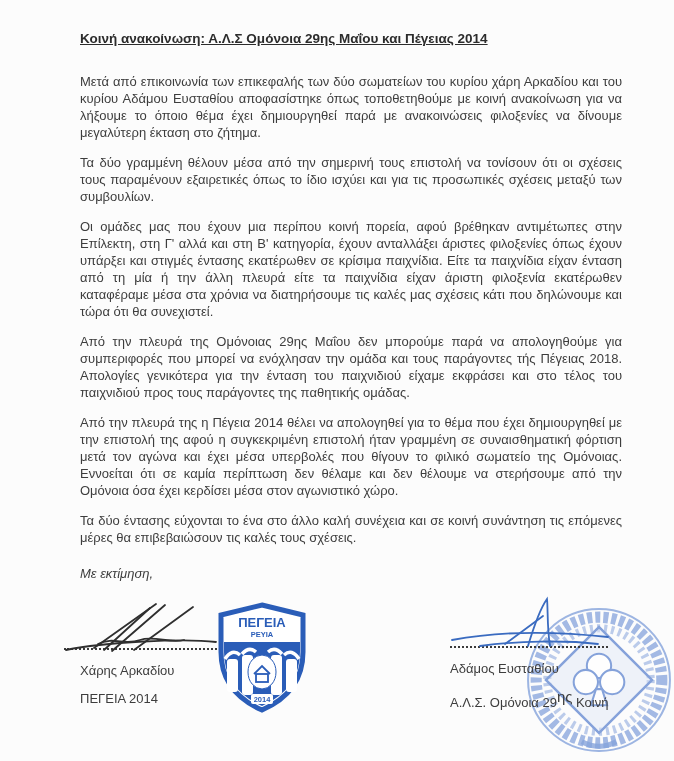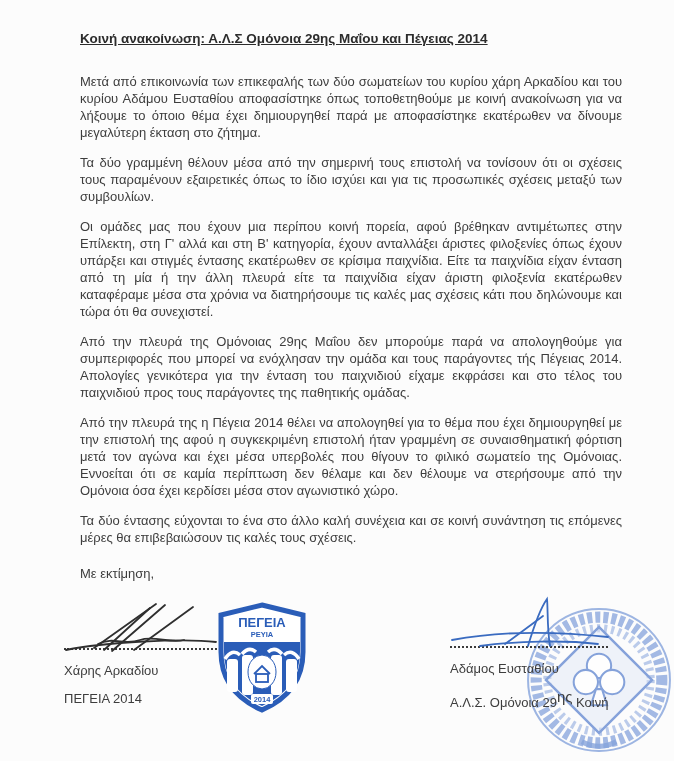--- a/index.html
+++ b/index.html
@@ -23,55 +23,56 @@
     color:#2c2c2c;
     text-decoration:underline;
     margin:4px 0 26px 0;
   }
   .para{
     text-align:justify;
     margin:0 0 13px 0;
   }
   .closing{
     margin-top:19px;
+    font-style:italic;
   }
   .signatures{
     position:relative;
     height:205px;
     margin-top:14px;
   }
   .sig-block{position:absolute;}
   .sig-left{left:-16px;top:2px;width:195px;}
   .sig-right{left:370px;top:0;width:245px;z-index:2;}
   .sig-mark{display:block;}
   .dotline{
     border-bottom:2px dotted #3b3b3b;
     height:0;margin-top:-6px;
   }
   .dotline.left{width:172px;}
   .dotline.right{width:158px;}
   .sig-name{margin-top:12px;color:#3d3d3d;}
-  .sig-left .sig-name{}
+  .sig-left .sig-name{margin-left:16px;}
   .sig-club{margin-top:11px;color:#3d3d3d;}
-  .sig-left .sig-club{margin-left:0;}
+  .sig-left .sig-club{margin-left:16px;}
   .sig-club sup{font-size:15px;}
   .crest{position:absolute;left:132px;top:6px;}
   .stamp{position:absolute;left:443px;top:8px;z-index:1;opacity:0.92;}
 </style>
 </head>
 <body>
 
 <div class="page">
 
   <div class="doc-title">Κοινή ανακοίνωση: Α.Λ.Σ Ομόνοια 29ης Μαΐου και Πέγειας 2014</div>
 
-  <p class="para">Μετά από επικοινωνία των επικεφαλής των δύο σωματείων του κυρίου χάρη Αρκαδίου και του κυρίου Αδάμου Ευσταθίου αποφασίστηκε όπως τοποθετηθούμε με κοινή ανακοίνωση για να λήξουμε το όποιο θέμα έχει δημιουργηθεί παρά με αποφασίστηκε εκατέρωθεν να δίνουμε μεγαλύτερη έκταση στο ζήτημα.</p>
+  <p class="para">Μετά από επικοινωνία των επικεφαλής των δύο σωματείων του κυρίου χάρη Αρκαδίου και του κυρίου Αδάμου Ευσταθίου αποφασίστηκε όπως τοποθετηθούμε με κοινή ανακοίνωση για να λήξουμε το όποιο θέμα έχει δημιουργηθεί παρά με ανακοινώσεις φιλοξενίες να δίνουμε μεγαλύτερη έκταση στο ζήτημα.</p>
   <p class="para">Τα δύο γραμμένη θέλουν μέσα από την σημερινή τους επιστολή να τονίσουν ότι οι σχέσεις τους παραμένουν εξαιρετικές όπως το ίδιο ισχύει και για τις προσωπικές σχέσεις μεταξύ των συμβουλίων.</p>
   <p class="para">Οι ομάδες μας που έχουν μια περίπου κοινή πορεία, αφού βρέθηκαν αντιμέτωπες στην Επίλεκτη, στη Γ' αλλά και στη Β' κατηγορία, έχουν ανταλλάξει άριστες φιλοξενίες όπως έχουν υπάρξει και στιγμές έντασης εκατέρωθεν σε κρίσιμα παιχνίδια. Είτε τα παιχνίδια είχαν ένταση από τη μία ή την άλλη πλευρά είτε τα παιχνίδια είχαν άριστη φιλοξενία εκατέρωθεν καταφέραμε μέσα στα χρόνια να διατηρήσουμε τις καλές μας σχέσεις κάτι που δηλώνουμε και τώρα ότι θα συνεχιστεί.</p>
-  <p class="para">Από την πλευρά της Ομόνοιας 29ης Μαΐου δεν μπορούμε παρά να απολογηθούμε για συμπεριφορές που μπορεί να ενόχλησαν την ομάδα και τους παράγοντες τής Πέγειας 2014. Απολογίες γενικότερα για την ένταση του παιχνιδιού είχαμε εκφράσει και στο τέλος του παιχνιδιού προς τους παράγοντες της παθητικής ομάδας.</p>
+  <p class="para">Από την πλευρά της Ομόνοιας 29ης Μαΐου δεν μπορούμε παρά να απολογηθούμε για συμπεριφορές που μπορεί να ενόχλησαν την ομάδα και τους παράγοντες τής Πέγειας 2018. Απολογίες γενικότερα για την ένταση του παιχνιδιού είχαμε εκφράσει και στο τέλος του παιχνιδιού προς τους παράγοντες της παθητικής ομάδας.</p>
   <p class="para">Από την πλευρά της η Πέγεια 2014 θέλει να απολογηθεί για το θέμα που έχει δημιουργηθεί με την επιστολή της αφού η συγκεκριμένη επιστολή ήταν γραμμένη σε συναισθηματική φόρτιση μετά τον αγώνα και έχει μέσα υπερβολές που θίγουν το φιλικό σωματείο της Ομόνοιας. Εννοείται ότι σε καμία περίπτωση δεν θέλαμε και δεν θέλουμε να στερήσουμε από την Ομόνοια όσα έχει κερδίσει μέσα στον αγωνιστικό χώρο.</p>
   <p class="para">Τα δύο έντασης εύχονται το ένα στο άλλο καλή συνέχεια και σε κοινή συνάντηση τις επόμενες μέρες θα επιβεβαιώσουν τις καλές τους σχέσεις.</p>
 
   <p class="para closing">Με εκτίμηση,</p>
 
   <div class="signatures">
 
     <div class="sig-block sig-left">
       <svg class="sig-mark" width="175" height="56" viewBox="0 0 175 56">
         <g stroke="#2f2f2f" stroke-width="1.8" fill="none" stroke-linecap="round">

